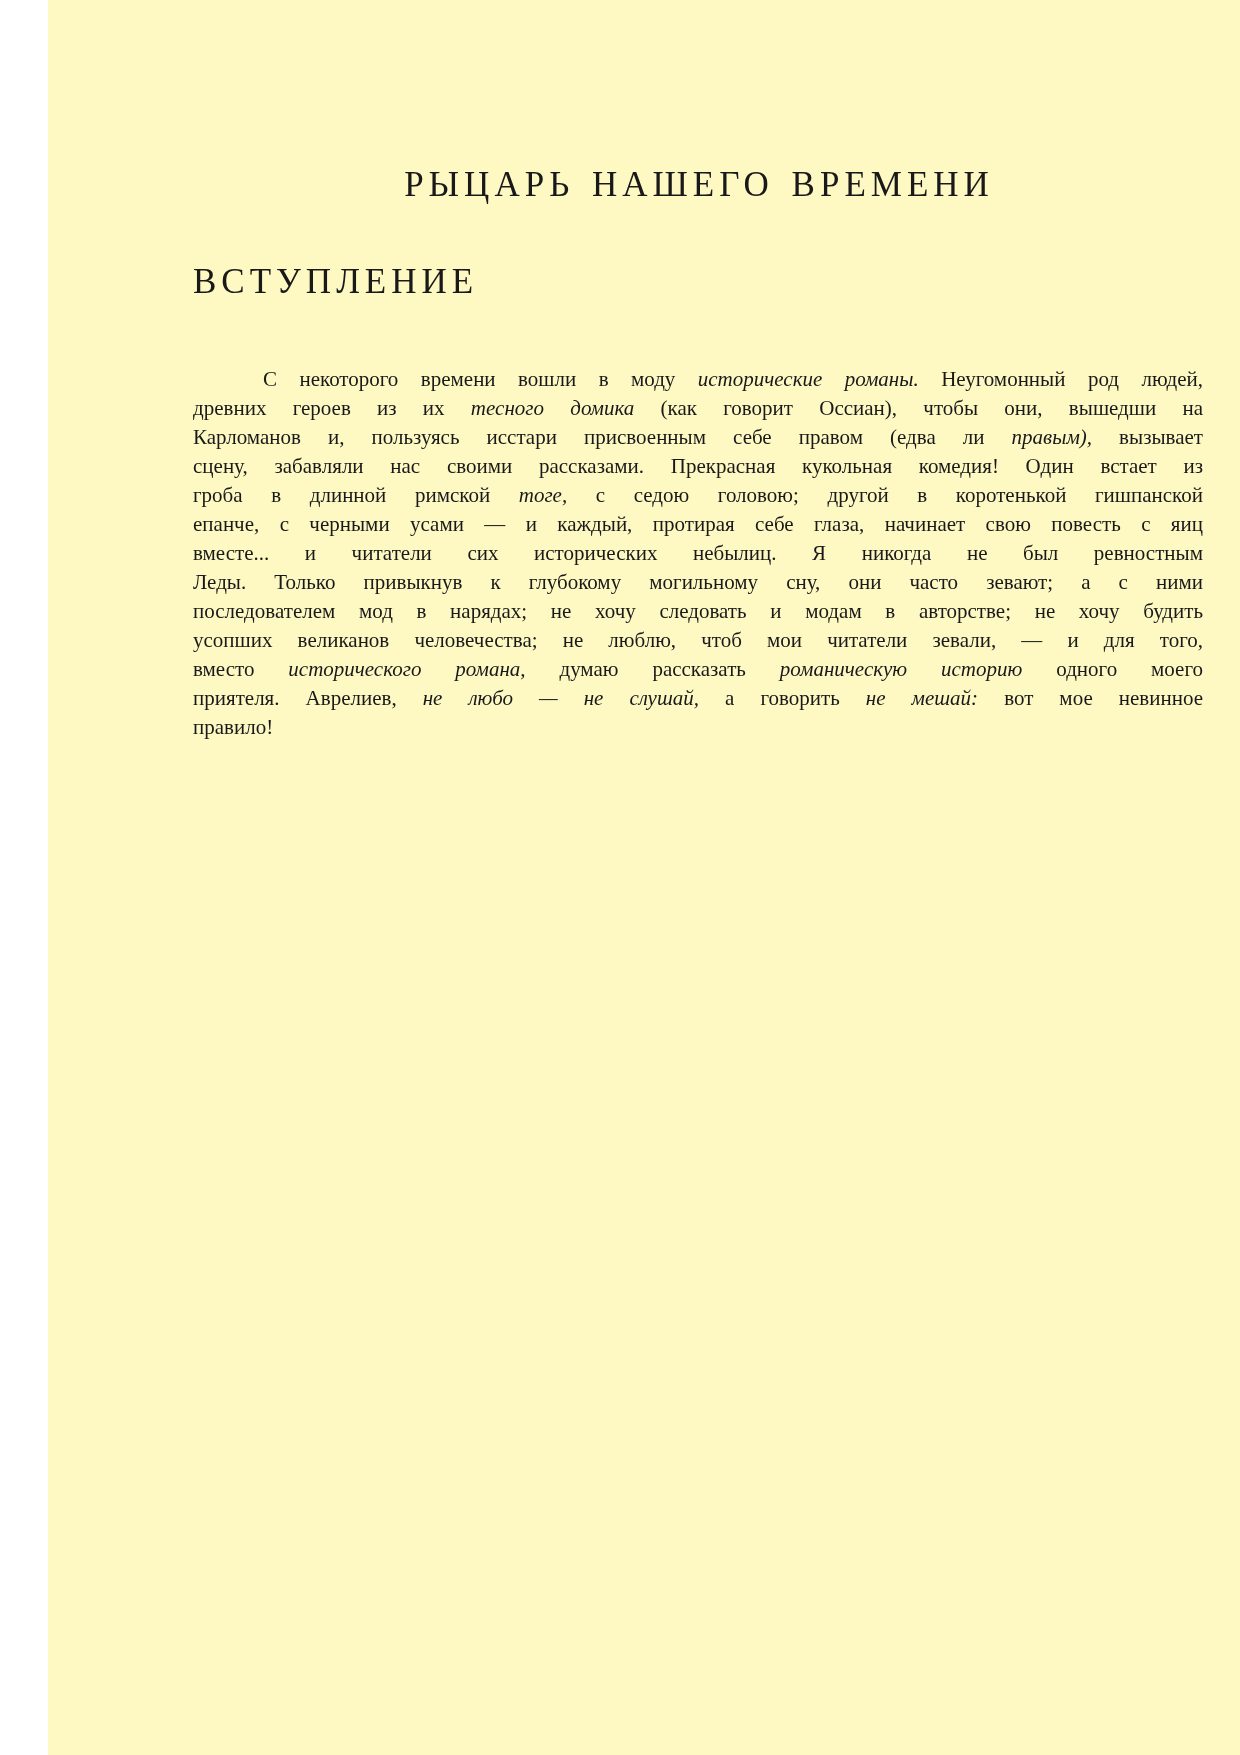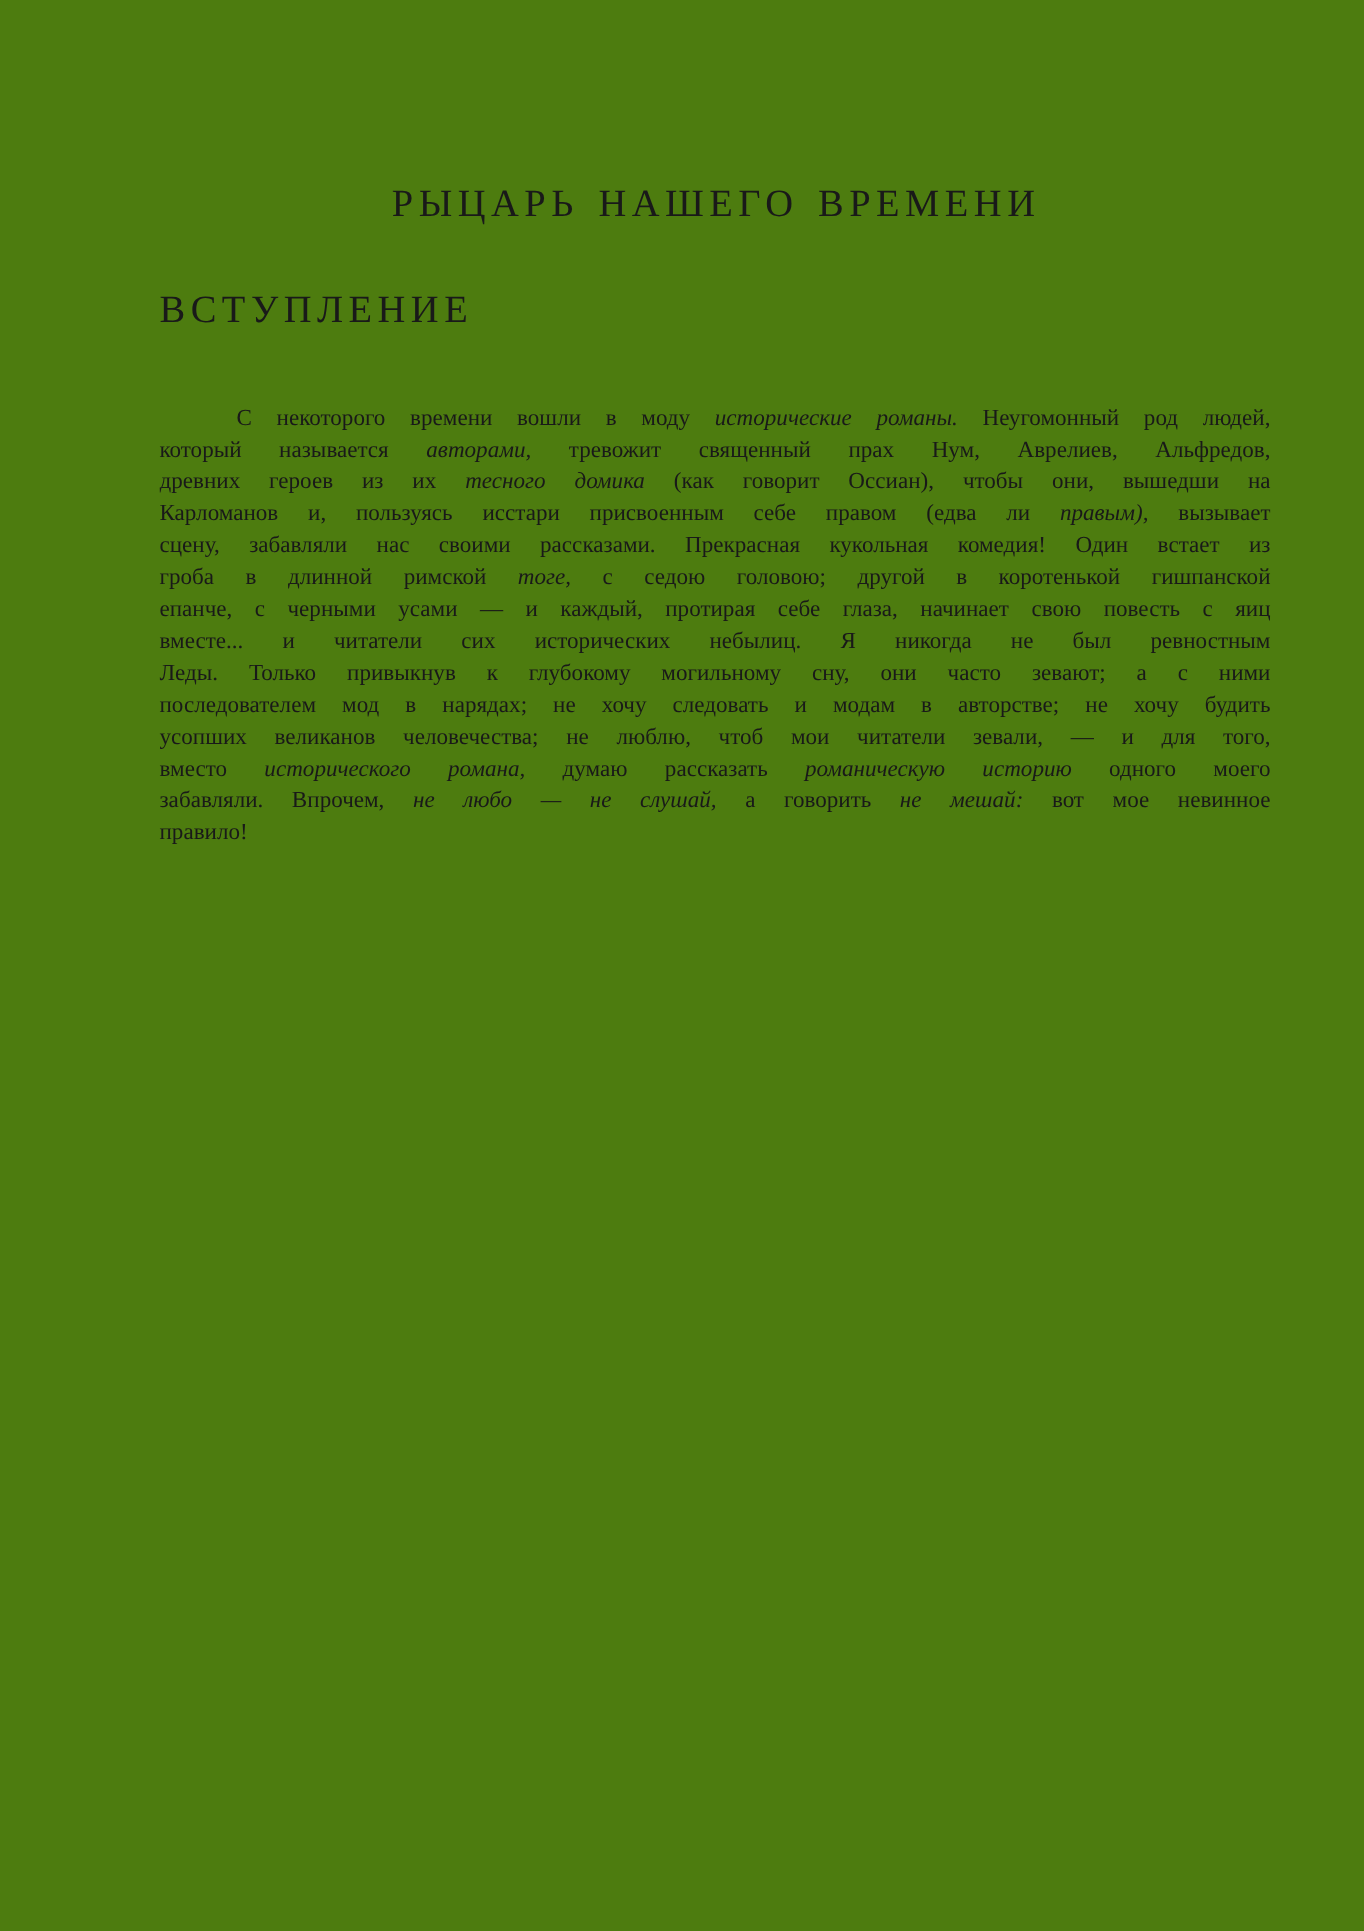--- a/index.html
+++ b/index.html
@@ -11,21 +11,22 @@
     height: 1755px;
     background: #ffffff;
     position: relative;
     font-family: "Liberation Serif", "DejaVu Serif", serif;
     color: #191919;
     overflow: hidden;
   }
   .doc-page {
     position: absolute;
     inset: 0;
-    background: #4d7c0f;
+    background: #fef9c3;
+    margin-left: 48px;
   }
   .doc-title {
     position: absolute;
     top: 167px;
     left: 145px;
     width: 1012px;
     text-align: center;
     font-size: 35px;
     line-height: 1;
     letter-spacing: 5px;
@@ -72,27 +73,26 @@
   }
 </style>
 </head>
 <body style="background: rgb(255, 255, 255); color: rgb(25, 25, 25);">
 
 <div class="doc-page">
   <h1 class="doc-title">РЫЦАРЬ НАШЕГО ВРЕМЕНИ</h1>
   <h2 class="doc-subtitle">ВСТУПЛЕНИЕ</h2>
   <div class="doc-paragraph">
       <div class="pline first"><span>С некоторого времени вошли в моду </span><span class="it">исторические романы.</span><span> Неугомонный род людей,</span></div>
-      <div class="pline"><span>который называется </span><span class="it">авторами,</span><span> тревожит священный прах Нум, Аврелиев, Альфредов,</span></div>
       <div class="pline"><span>древних героев из их </span><span class="it">тесного домика</span><span> (как говорит Оссиан), чтобы они, вышедши на</span></div>
       <div class="pline"><span>Карломанов и, пользуясь исстари присвоенным себе правом (едва ли </span><span class="it">правым),</span><span> вызывает</span></div>
       <div class="pline"><span>сцену, забавляли нас своими рассказами. Прекрасная кукольная комедия! Один встает из</span></div>
       <div class="pline"><span>гроба в длинной римской </span><span class="it">тоге,</span><span> с седою головою; другой в коротенькой гишпанской</span></div>
       <div class="pline"><span>епанче, с черными усами — и каждый, протирая себе глаза, начинает свою повесть с яиц</span></div>
       <div class="pline"><span>вместе... и читатели сих исторических небылиц. Я никогда не был ревностным</span></div>
       <div class="pline"><span>Леды. Только привыкнув к глубокому могильному сну, они часто зевают; а с ними</span></div>
       <div class="pline"><span>последователем мод в нарядах; не хочу следовать и модам в авторстве; не хочу будить</span></div>
       <div class="pline"><span>усопших великанов человечества; не люблю, чтоб мои читатели зевали, — и для того,</span></div>
       <div class="pline"><span>вместо </span><span class="it">исторического романа,</span><span> думаю рассказать </span><span class="it">романическую историю</span><span> одного моего</span></div>
-      <div class="pline"><span>забавляли. Впрочем, </span><span class="it">не любо — не слушай,</span><span> а говорить </span><span class="it">не мешай:</span><span> вот мое невинное</span></div>
+      <div class="pline"><span>приятеля. Аврелиев, </span><span class="it">не любо — не слушай,</span><span> а говорить </span><span class="it">не мешай:</span><span> вот мое невинное</span></div>
       <div class="pline last"><span>правило!</span></div>
     </div>
 </div>
 
 </body></html>

